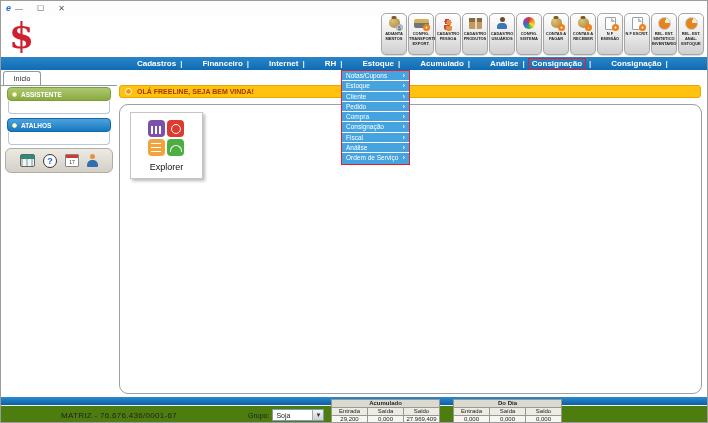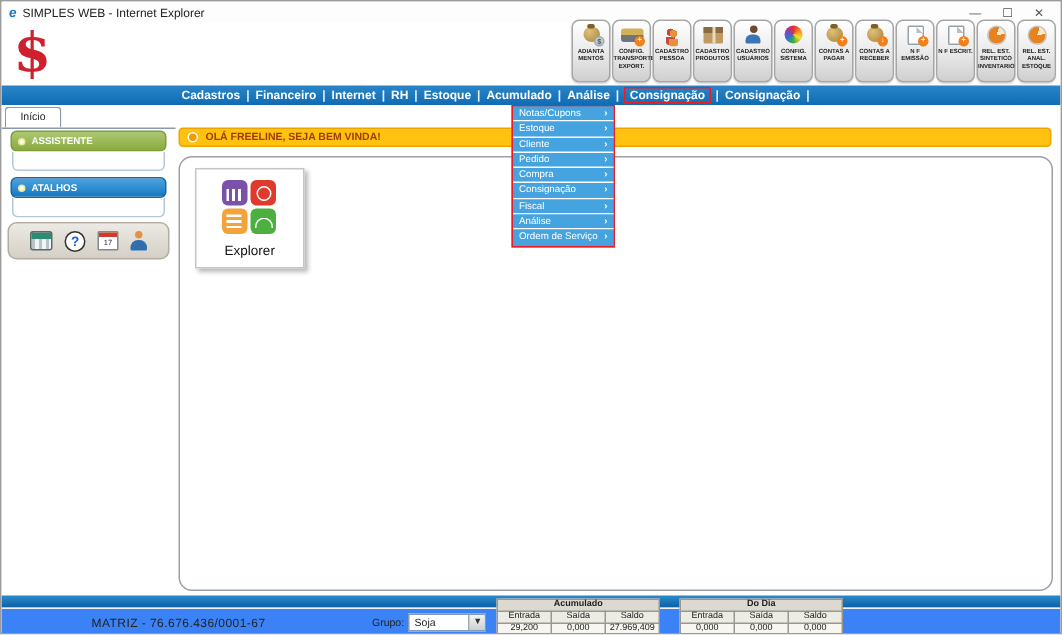--- a/index.html
+++ b/index.html
@@ -68,21 +68,21 @@
   .bdg.down   { background:#f08019; }
   .bdg.down::before { content:"↓"; }
   .bdg.coin   { background:#c9ccd2; color:#555; border:1px solid #9aa; }
   .bdg.coin::before { content:"$"; }
 
   
   .menubar { position:absolute; left:0; top:56px; width:100%; height:13px;
              background:linear-gradient(#2a85c8,#0f6cb4); color:#fff;
              display:flex; align-items:center; font-size:8px; font-weight:bold;
              padding-left:120px; gap:4px; }
-  .menu-item { cursor:pointer; white-space:nowrap; }
+  .menu-item { cursor:pointer; white-space:nowrap;margin-left:16px; }
   .menu-sep { opacity:.9; }
   .menu-item.active { border:1px solid #ec1c24; padding:0 3px; margin:0 -1px; }
 
   
   .dropdown { position:absolute; left:340px; top:69px; width:69px; border:1px solid #ec1c24;
               z-index:30; background:#45a3df; }
   .dd-item { height:10.3px; line-height:10.3px; padding:0 4px; font-size:6.5px; color:#fff;
              background:#45a3df; border-bottom:1px solid #fff; display:flex;
              justify-content:space-between; cursor:pointer; }
   .dd-item:last-child { border-bottom:none; }
@@ -148,21 +148,21 @@
   .t-orange::after { content:""; position:absolute; left:3px; top:4px; width:10px; height:9px;
       background:repeating-linear-gradient(#fff 0 1.5px,transparent 1.5px 4px); }
   .t-green { background:#4caf3f; }
   .t-green::after { content:""; position:absolute; left:3px; bottom:4px; width:10px; height:6px;
       border:1.5px solid #fff; border-bottom:none; border-radius:8px 8px 0 0; }
   .dash-label { font-size:9px; color:#111; }
 
   
   .bottom-blue { position:absolute; left:0; top:396px; width:100%; height:8px;
                  background:linear-gradient(#2a8bcd,#0d5fa6); }
-  .statusbar { position:absolute; left:0; top:404px; width:100%; height:19px; background:#3b82f6;
+  .statusbar { position:absolute; left:0; top:404px; width:100%; height:19px; background:#4d7c0f;
                border-top:1px solid #f2f0ea; font-size:8px; color:#222; }
   .company { position:absolute; left:60px; top:5px; letter-spacing:.3px; }
   .grupo { position:absolute; left:247px; top:3px; display:flex; align-items:center; gap:3px; }
   .grupo-label { font-size:7px; }
   .grupo-select { width:52px; height:12px; background:#fff; border:1px solid #7f9db9;
                   display:flex; align-items:center; justify-content:space-between;
                   font-size:7px; padding-left:3px; cursor:pointer; }
   .grupo-select .arrow { width:11px; height:100%; background:linear-gradient(#f4f4f4,#cfcfcf);
                   border-left:1px solid #9ab; font-size:6px; text-align:center; line-height:11px; color:#333; }
   .stat-table { position:absolute; top:-7px; border-collapse:collapse; z-index:5;
@@ -175,21 +175,20 @@
   .stat-table .heads th { background:#ecebe4; }
   .stat-table .vals td { background:#f7f6f1; }
 </style>
 </head>
 <body>
 
 <div id="app">
 
   <div class="titlebar">
     <span class="ie-icon">e</span>
-    <span class="win-title">SIMPLES WEB - Internet Explorer</span>
     <div class="win-controls">
       <span>—</span>
       <span>☐</span>
       <span>✕</span>
     </div>
   </div>
 
   <div class="logobar">
     <div class="logo">
       <span class="dollar">$</span>

